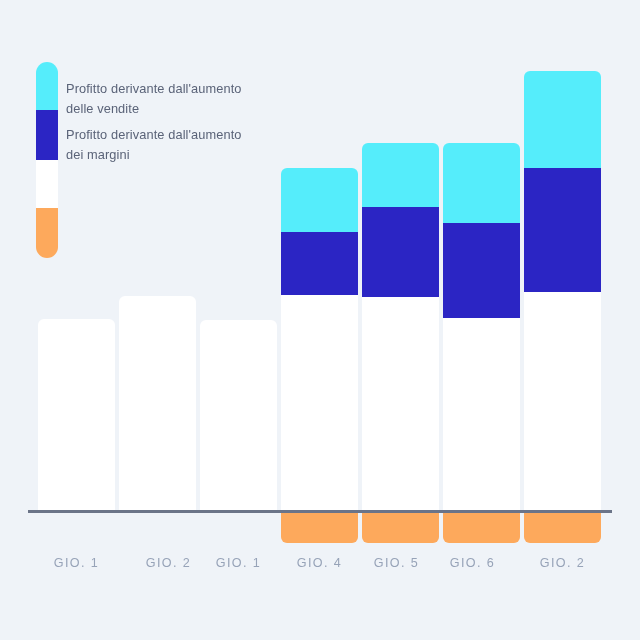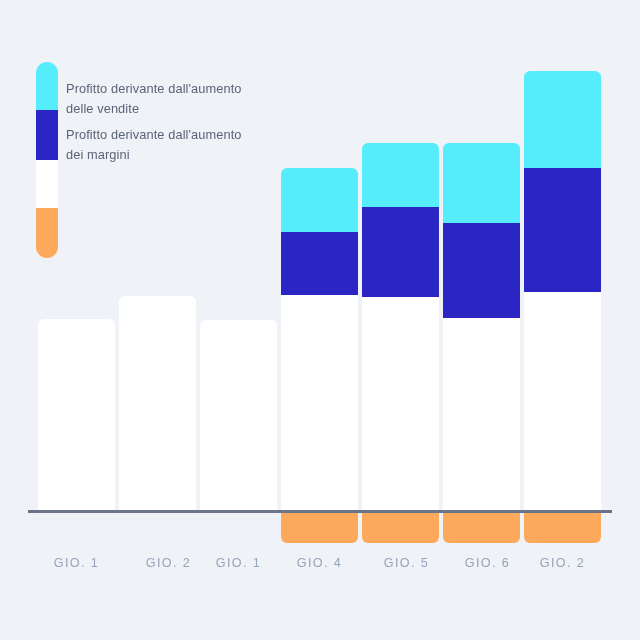--- a/index.html
+++ b/index.html
@@ -192,18 +192,18 @@
       <div class="seg seg-base has-stack" style="top:292px;height:219px;"></div>
       <div class="seg seg-sub" style="top:513px;height:30px;"></div>
     </div>
 
     <div id="axis-line"></div>
 
     <div class="tick-label" style="left:38px;">GIO. 1</div>
     <div class="tick-label" style="left:130px;">GIO. 2</div>
     <div class="tick-label" style="left:200px;">GIO. 1</div>
     <div class="tick-label" style="left:281px;">GIO. 4</div>
-    <div class="tick-label" style="left:368px;">GIO. 5</div>
-    <div class="tick-label" style="left:449px;">GIO. 6</div>
+    <div class="tick-label" style="left:358px;">GIO. 5</div>
+    <div class="tick-label" style="left:434px;">GIO. 6</div>
     <div class="tick-label" style="left:524px;">GIO. 2</div>
 
   </div>
 </div>
 
 </body></html>

